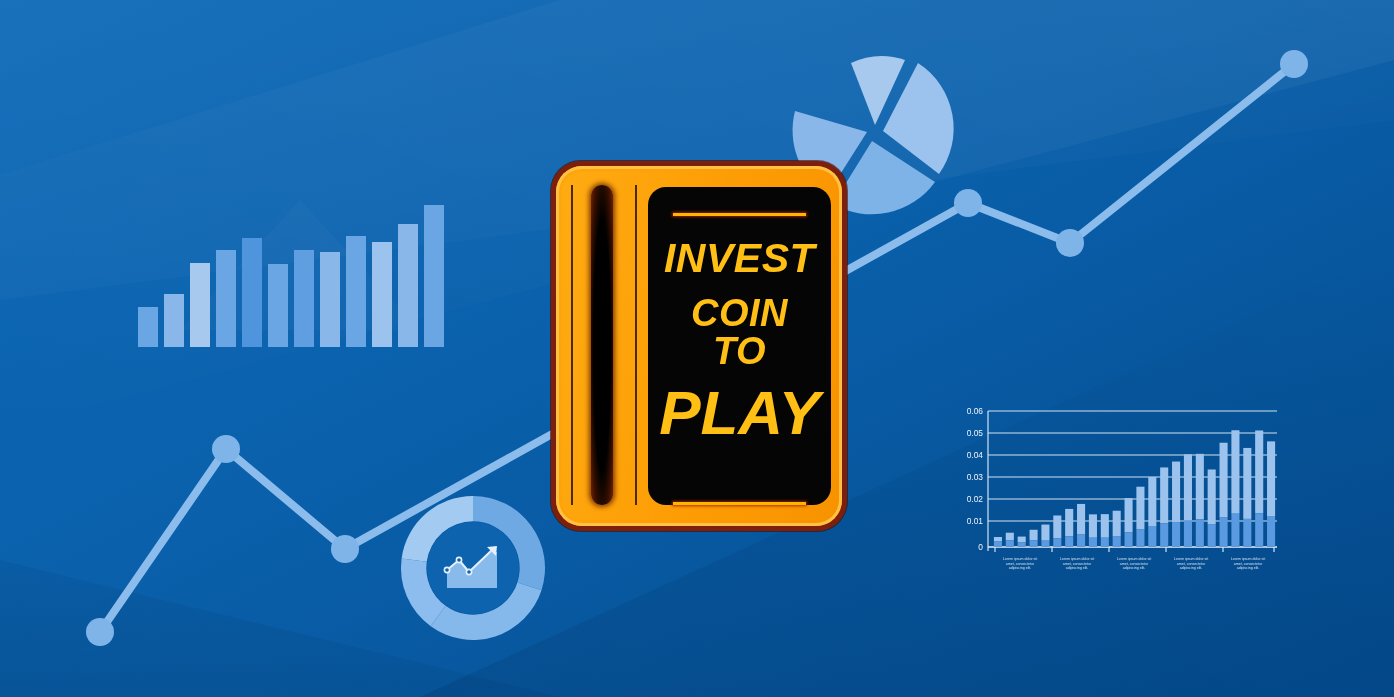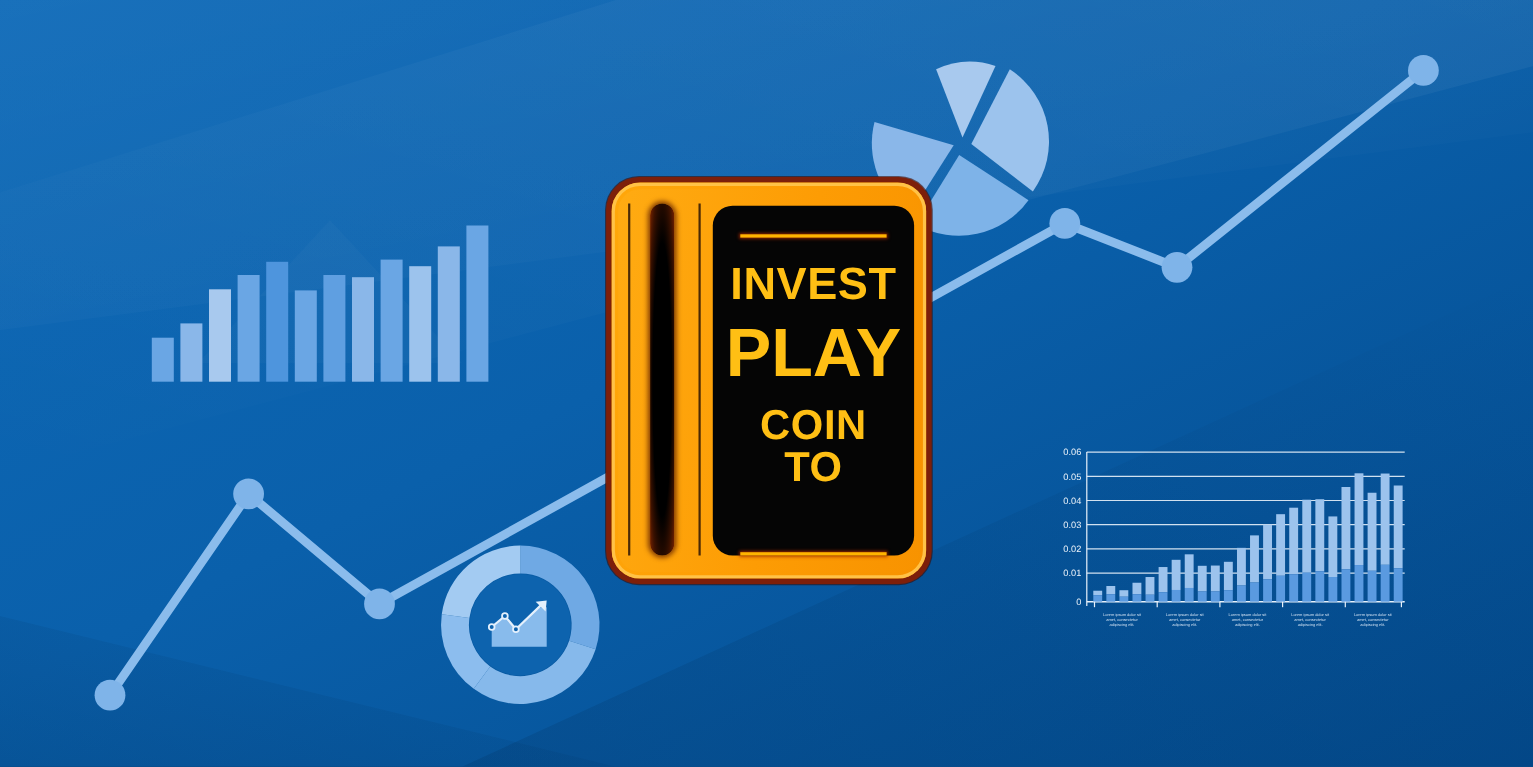--- a/index.html
+++ b/index.html
@@ -27,20 +27,21 @@
     display: block;
   }
 
   
   #machine {
     position: absolute;
     left: 551px;
     top: 161px;
     width: 296px;
     height: 370px;
+    font-style: italic;
   }
   .machine-shell {
     position: absolute;
     inset: 0;
     border-radius: 30px;
     background: #7d1f0a;
     box-shadow: 0 0 0 1px rgba(60,10,0,0.6);
   }
   .machine-body {
     position: absolute;
@@ -328,19 +329,19 @@
 
     <div class="slot-col">
       <div class="slot-line left"></div>
       <div class="slot-line right"></div>
       <div class="coin-slot"></div>
     </div>
 
     <div class="display">
       <div class="rule top"></div>
       <div class="disp-line l1">INVEST</div>
+      <div class="disp-line l2">COIN TO</div>
       <div class="disp-line l3">PLAY</div>
-      <div class="disp-line l2">COIN TO</div>
       <div class="rule bottom"></div>
     </div>
   </div>
 
 </div>
 
 </body></html>

